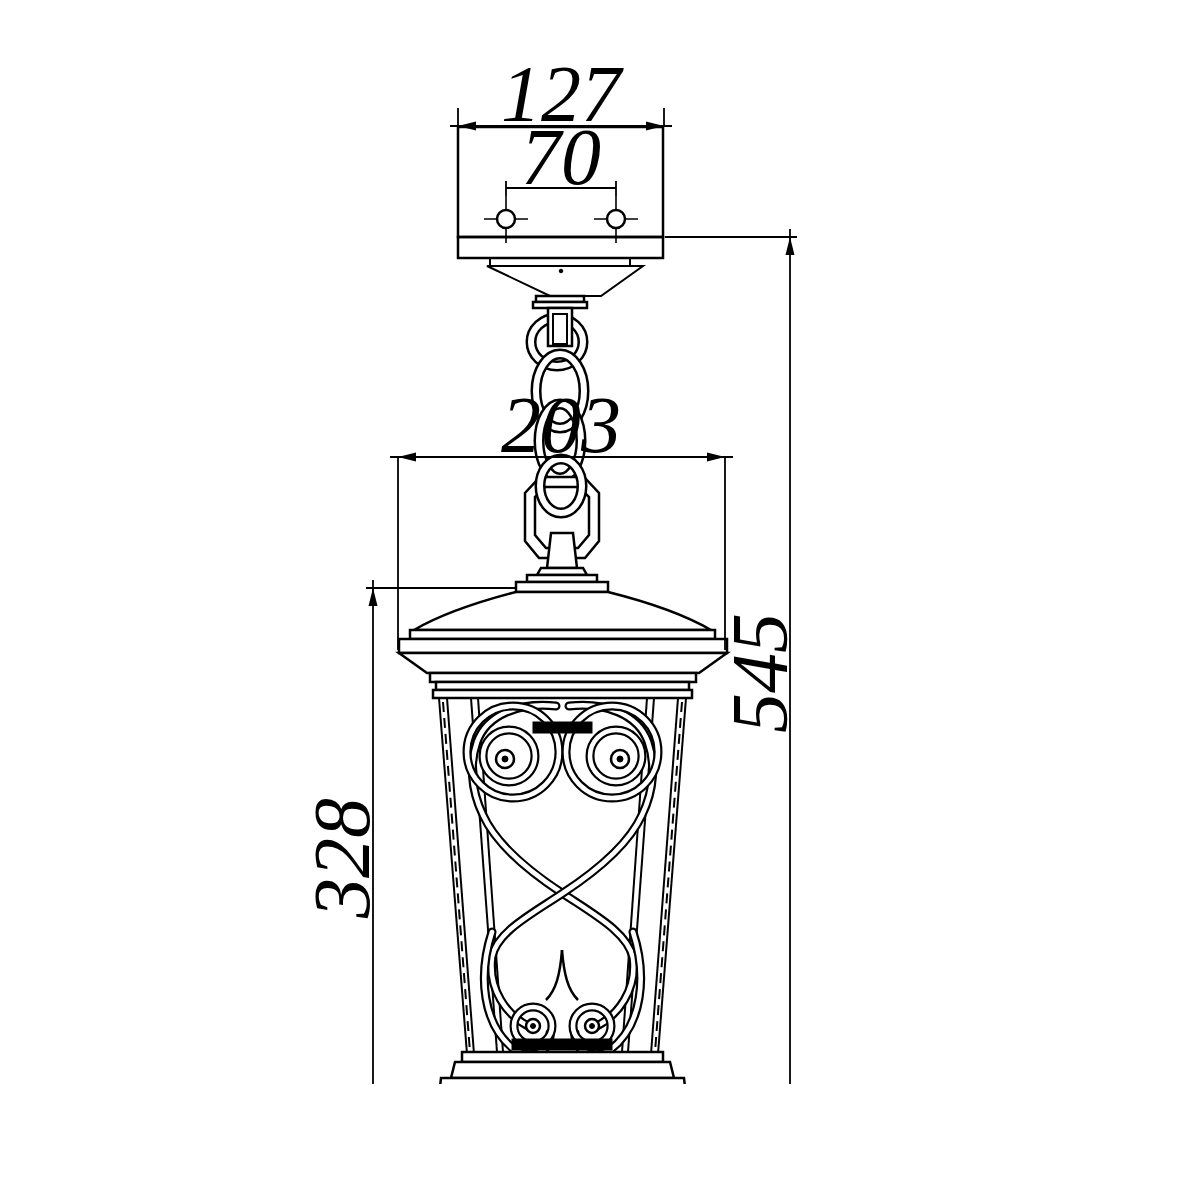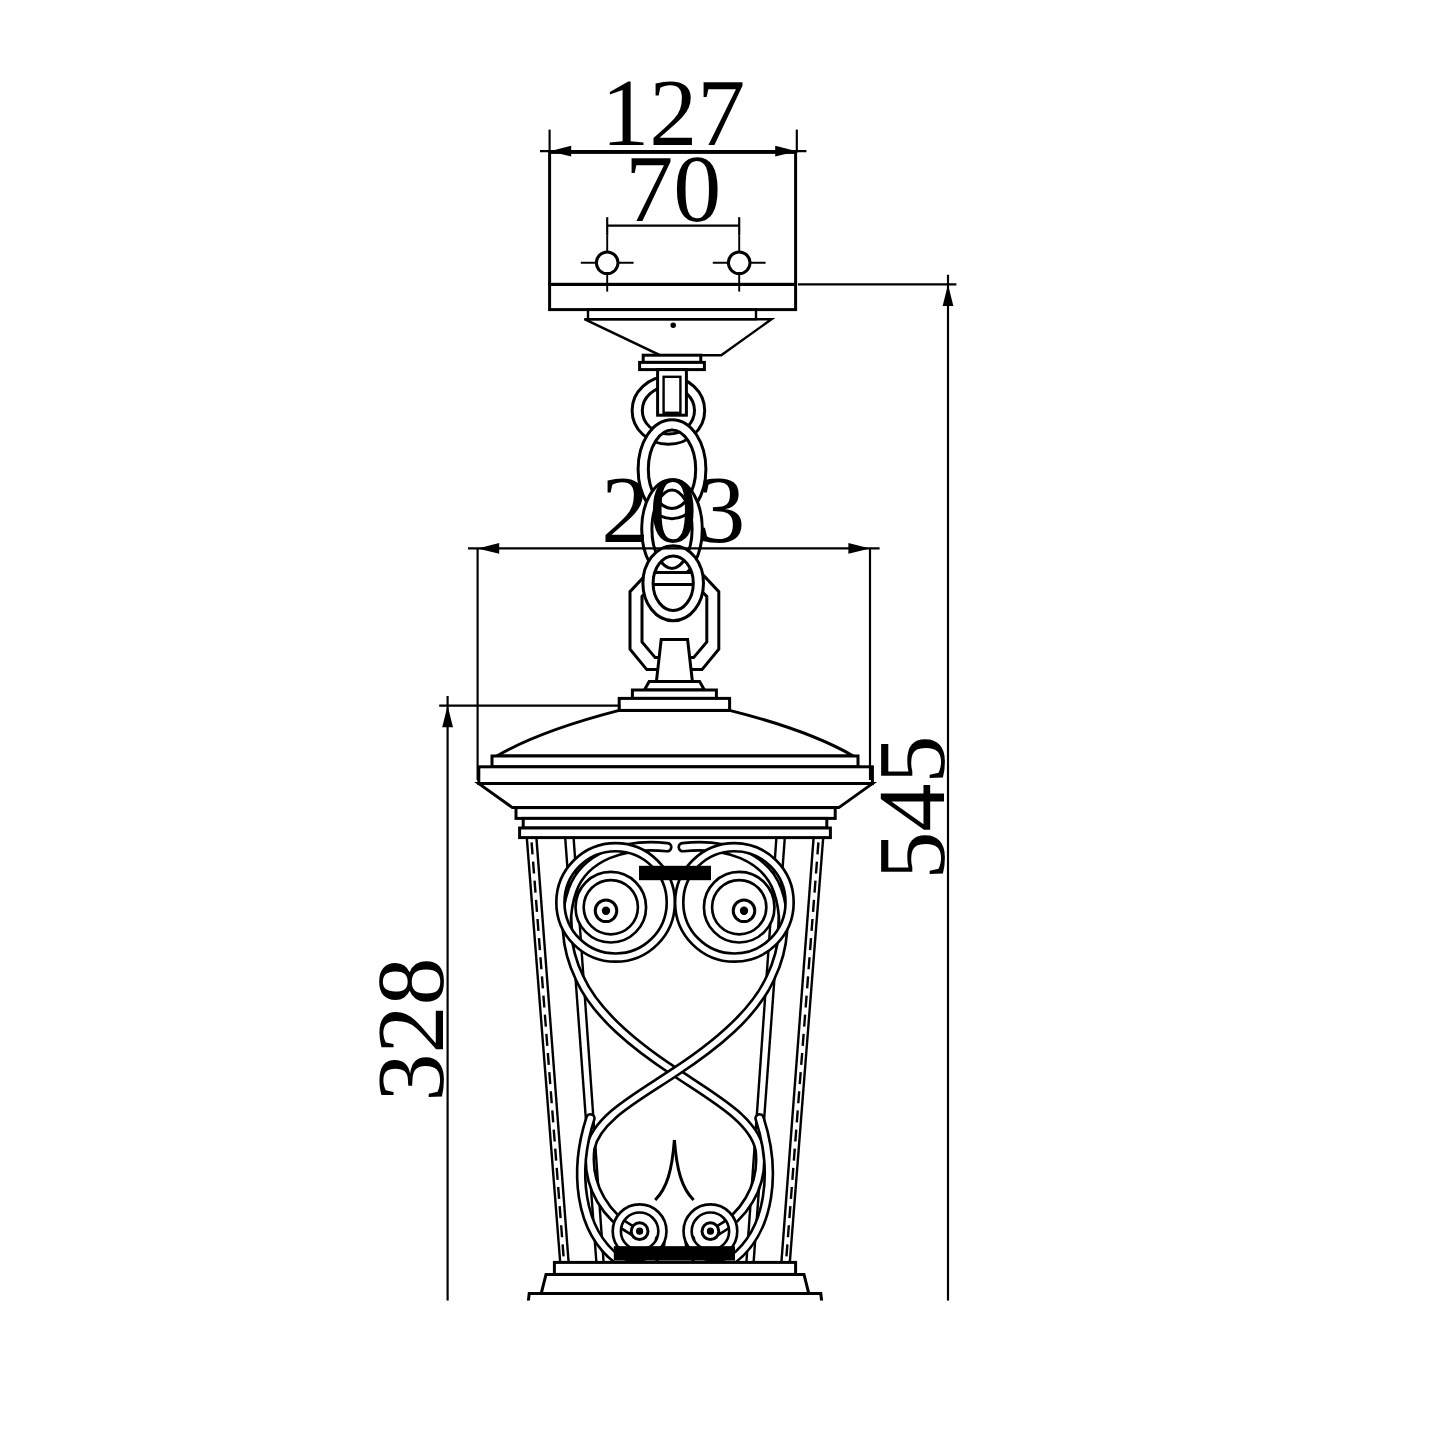--- a/index.html
+++ b/index.html
@@ -1,16 +1,16 @@
 <!DOCTYPE html>
 <html><head>
 <meta charset="utf-8">
 <style>
   html,body{margin:0;padding:0;background:#ffffff;}
-  .canvas{position:relative;width:1200px;height:1084px;background:#ffffff;overflow:hidden;}
+  .canvas{position:relative;width:1200px;height:1084px;background:#ffffff;overflow:hidden;font-style:italic;}
   svg{display:block;}
   .ln{stroke:#000;fill:none;stroke-width:2;}
   .ln25{stroke:#000;fill:none;stroke-width:2.5;}
   .lnthin{stroke:#000;fill:none;stroke-width:1.6;}
   .wf{fill:#ffffff;stroke:#000;stroke-width:2.5;}
   .bf{fill:#000;stroke:#000;stroke-width:1;}
   .dim{stroke:#000;stroke-width:1.8;fill:none;}
   .arrow{fill:#000;stroke:none;}
   .ribbon-b{stroke:#000;stroke-width:9;fill:none;stroke-linecap:round;}
   .ribbon-w{stroke:#fff;stroke-width:4.6;fill:none;stroke-linecap:round;}

